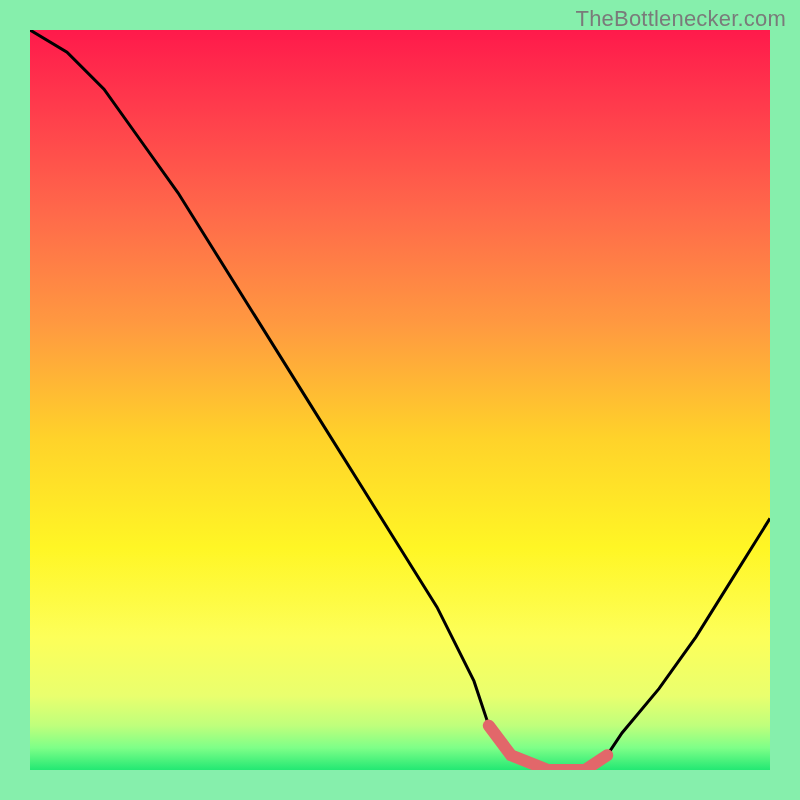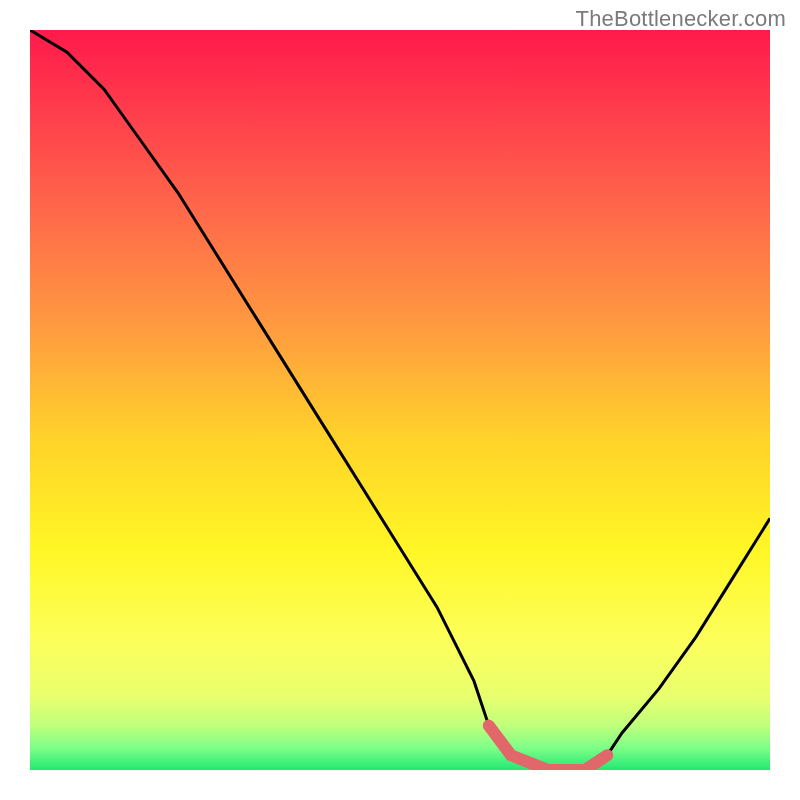--- a/index.html
+++ b/index.html
@@ -7,21 +7,21 @@
     padding: 0;
     width: 800px;
     height: 800px;
     background: #000;
     overflow: hidden;
     font-family: Arial, Helvetica, sans-serif;
   }
   .frame {
     position: absolute;
     inset: 0;
-    background: #ffffff;
+    background: #86efac;
   }
   .watermark {
     position: absolute;
     top: 6px;
     right: 14px;
     color: #7a7a7a;
     font-size: 22px;
     font-weight: 500;
     letter-spacing: 0.2px;
   }

